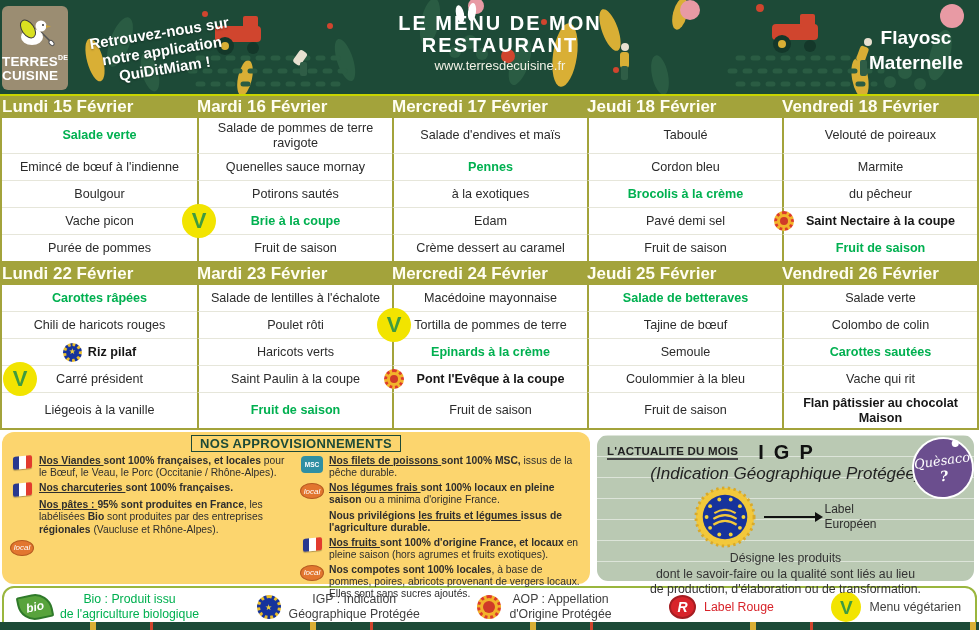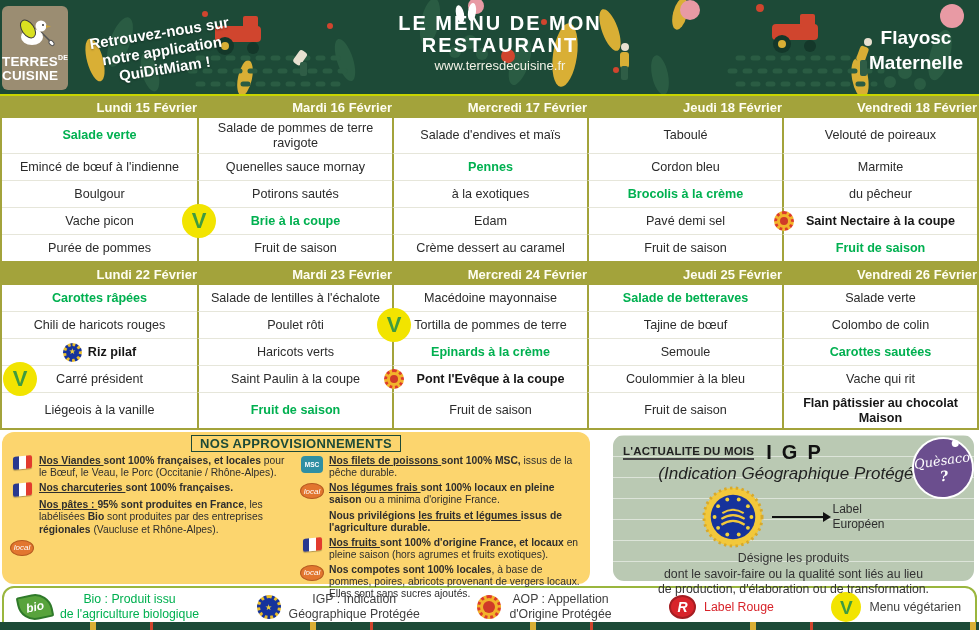--- a/index.html
+++ b/index.html
@@ -17,21 +17,21 @@
   .sup{font-size:7px;vertical-align:super;font-weight:800;}
   .promo{position:absolute;left:72px;top:24px;width:180px;color:#fff;font-weight:700;font-size:15px;
     transform:rotate(-9deg);line-height:1.2;text-align:center;z-index:2;text-shadow:0 1px 2px rgba(0,0,0,.35);}
   .title{position:absolute;left:300px;width:400px;top:12px;text-align:center;color:#fff;z-index:2;}
   .t1{font-size:20px;font-weight:600;letter-spacing:2px;line-height:1.1;}
   .site{font-size:13px;margin-top:2px;color:#f2f2e6;}
   .school{position:absolute;right:8px;top:26px;width:110px;text-align:center;color:#fff;font-weight:700;font-size:19px;line-height:1.3;z-index:2;}
   
   .weeks-wrap{border-left:2px solid var(--olive);border-right:2px solid var(--olive);box-sizing:border-box;}
   .day-row{display:flex;background:var(--olive);height:22px;align-items:center;}
-  .day-h{flex:1;text-align:right;color:#fffef2;font-weight:700;font-size:13px;}
+  .day-h{flex:1;text-align:left;color:#fffef2;font-weight:700;font-size:17px;}
   .menu-table{display:table;width:100%;table-layout:fixed;border-bottom:2px solid var(--olive);box-sizing:border-box;}
   .tr{display:table-row;}
   .td{display:table-cell;vertical-align:middle;text-align:center;border-left:2px solid var(--olive);
     border-top:1px solid #e6e6da;position:relative;font-size:12.6px;color:#2b2b2b;padding:1px 3px;height:24px;line-height:1.12;}
   .td.first{border-left:none;}
   .tr:first-child .td{border-top:none;}
   .w1 .tr:first-child .td{height:33px;}
   .w2 .tr:last-child .td{height:33px;}
   .mi.green{color:var(--green);font-weight:700;}
   .mi.bold{font-weight:700;color:#161616;}
@@ -41,21 +41,21 @@
     background:#f2e400;color:#3f9b3f;font-weight:800;font-size:22px;line-height:1;}
   .ic-aop{display:inline-block;width:20px;height:20px;border-radius:50%;background:#f2b32b;border:3px dotted #dd3b2a;position:relative;}
   .ic-aop::after{content:'';position:absolute;inset:3px;border-radius:50%;background:#d03a28;}
   .ic-igp{display:inline-block;width:20px;height:20px;border-radius:50%;background:#16339c;border:3px dotted #e8bd2f;position:relative;}
   .ic-igp::after{content:'★';position:absolute;inset:0;display:flex;align-items:center;justify-content:center;color:#f2d23b;font-size:8px;}
   .edge-ic{position:absolute;top:50%;left:0;transform:translate(-50%,-50%);z-index:4;}
   .edge-ic.at-left{left:18px;}
   .inline-ic{vertical-align:middle;margin-right:6px;}
   .inline-ic.ic-igp{width:19px;height:19px;}
   
-  .bottom{display:flex;gap:20px;padding:2px;height:156px;box-sizing:border-box;}
+  .bottom{display:flex;gap:4px;padding:2px;height:156px;box-sizing:border-box;}
   .sourcing{width:588px;background:var(--yellow);border-radius:12px;padding:3px 8px;box-sizing:border-box;}
   .sourcing-title{width:fit-content;margin:0 auto 3px;border:1.5px solid var(--darkgreen);padding:0 8px;
     color:var(--darkgreen);font-weight:800;font-size:13px;letter-spacing:.3px;}
   .src-cols{display:flex;gap:8px;}
   .src-col{flex:1;display:flex;flex-direction:column;gap:3px;}
   .src-item{display:flex;gap:5px;align-items:flex-start;font-size:10.3px;color:#2e2e2e;line-height:1.18;}
   .src-ic-wrap{flex:0 0 24px;display:flex;justify-content:center;margin-top:1px;}
   .src-text{margin:0;}
   .seg.b{font-weight:700;}
   .seg.u{text-decoration:underline;}

